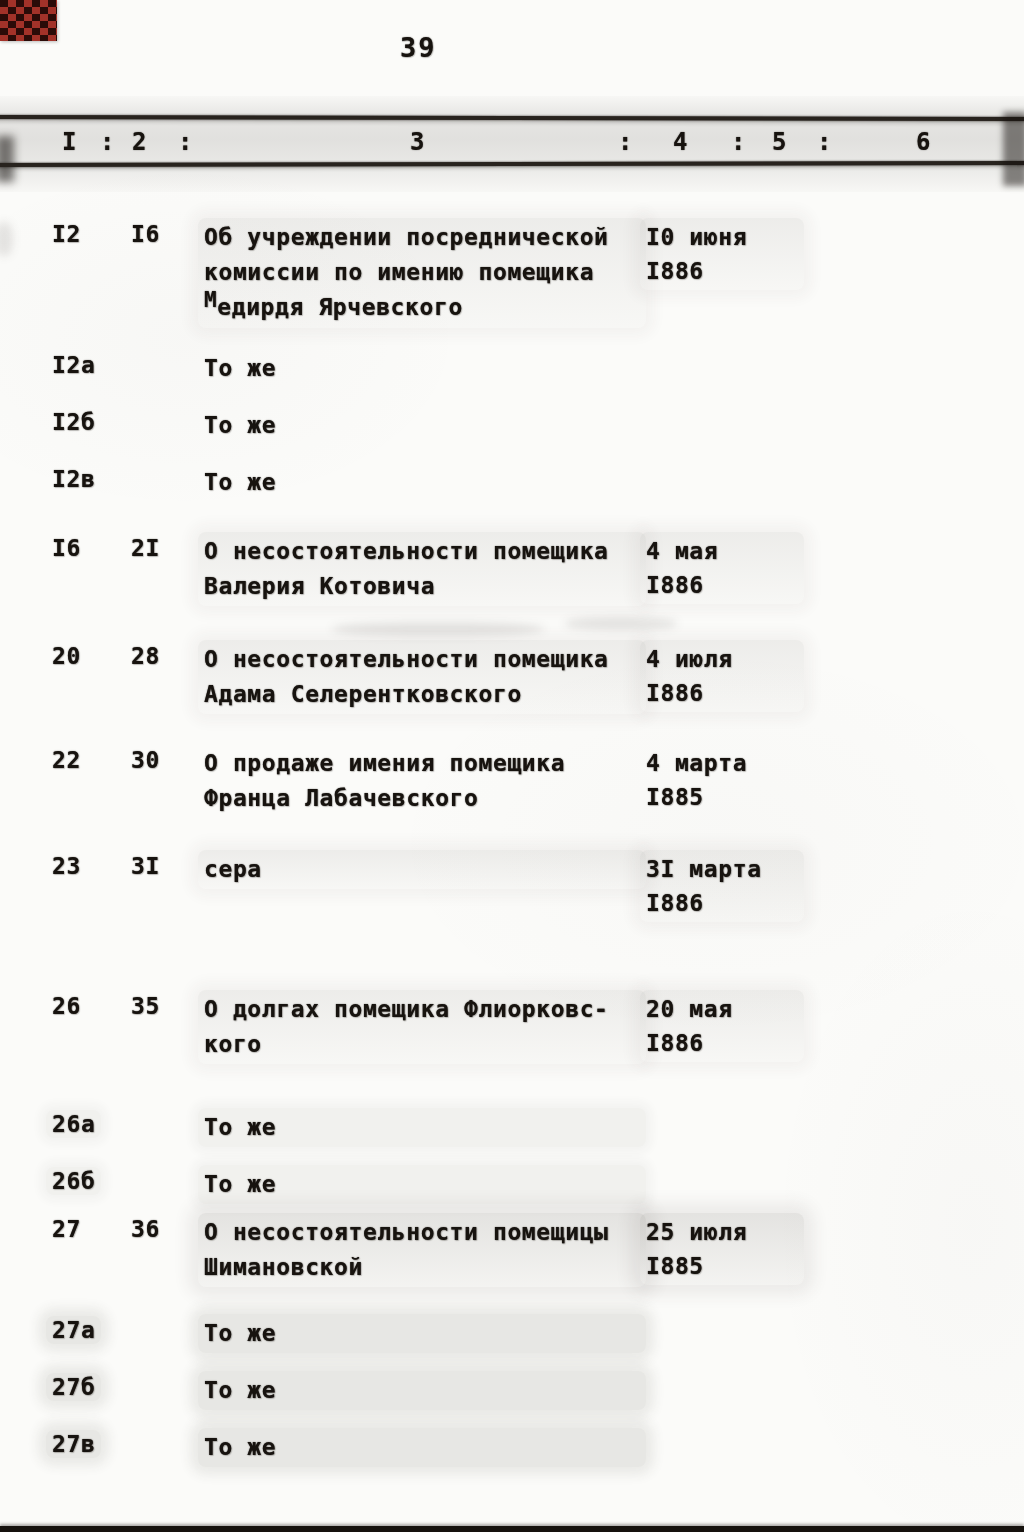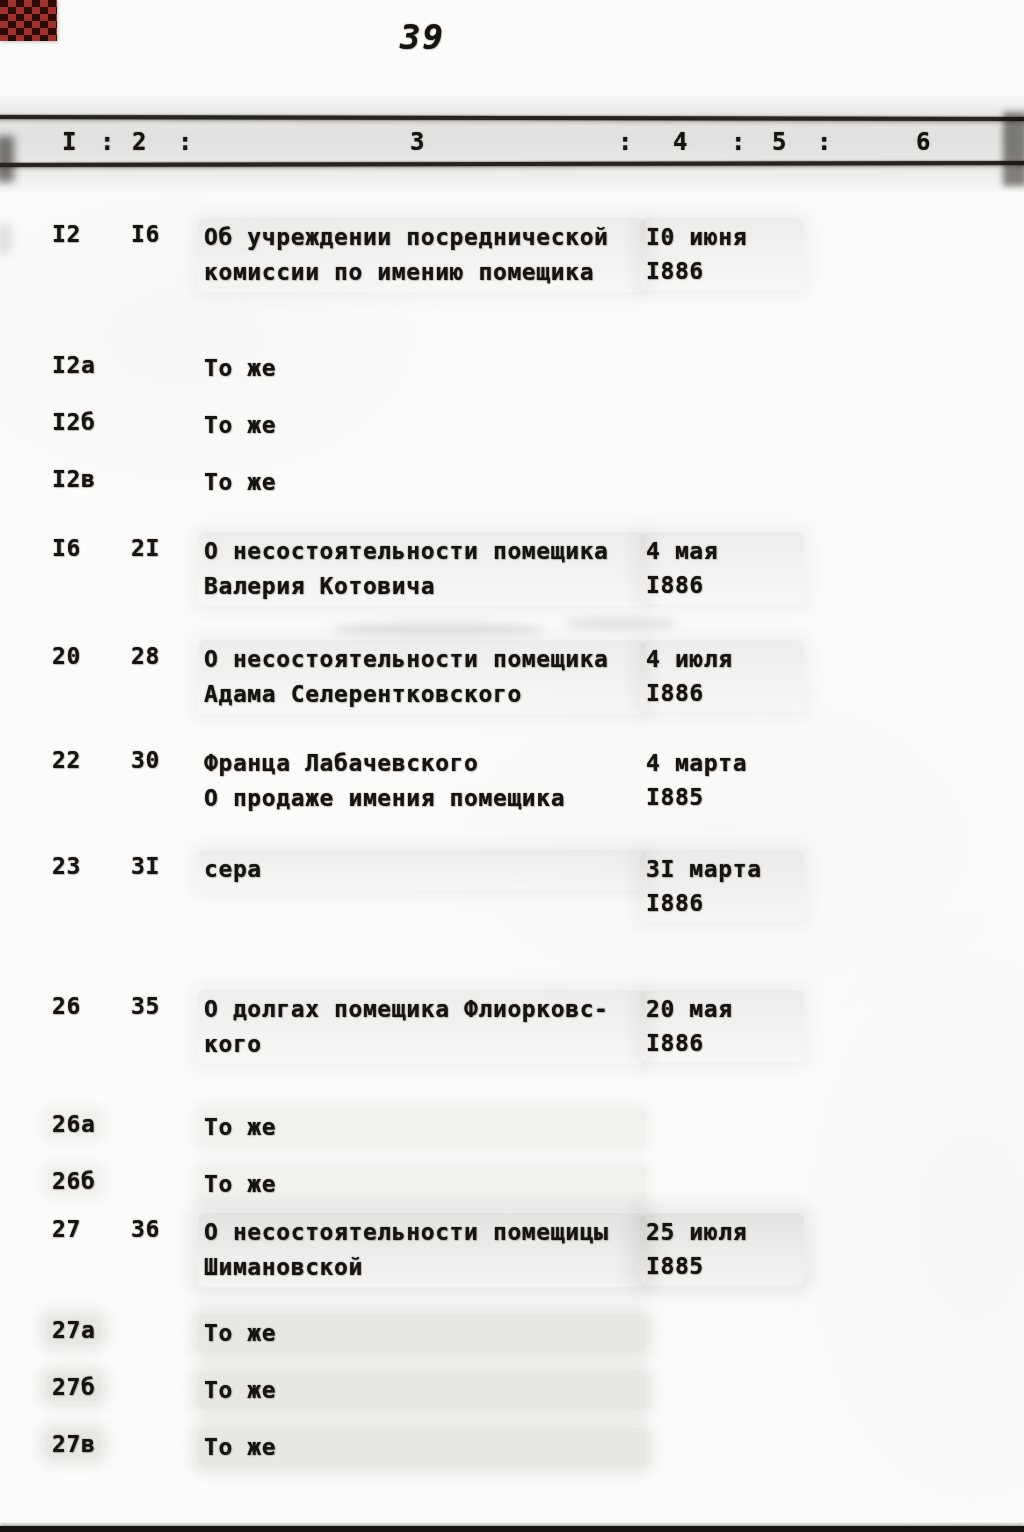--- a/index.html
+++ b/index.html
@@ -11,21 +11,21 @@
       radial-gradient(ellipse 500px 300px at 70% 55%, rgba(70,65,60,0.015), transparent 70%),
       radial-gradient(ellipse 300px 500px at 95% 80%, rgba(70,65,60,0.02), transparent 70%);
     font-family:"DejaVu Sans Mono","Liberation Mono",monospace;
     color:#17130f;
   }
   .tw{
     font-weight:700;font-size:23px;letter-spacing:0.6px;
     text-shadow:0 0 1.2px rgba(25,20,15,0.8), 1px 1px 1px rgba(25,20,15,0.18);
     white-space:nowrap;
   }
-  .page-num{position:absolute;left:400px;top:17px;font-size:34px;letter-spacing:2px;font-style:italic;}
+  .page-num{position:absolute;left:400px;top:32px;font-size:27px;letter-spacing:2px;}
   
   .corner-artifact{
     position:absolute;left:0;top:0;width:57px;height:41px;
     background:conic-gradient(#a23229 25%, #2a0b08 0 50%, #a23229 0 75%, #2a0b08 0);
     background-size:16px 14px;
     box-shadow:1px 1px 3px rgba(0,0,0,0.25);
   }
   
   .band{
     position:absolute;left:0;top:96px;width:1024px;height:96px;
@@ -101,20 +101,21 @@
   <div class="smudge" style="left:332px;top:622px;width:212px;height:14px;"></div>
   <div class="smudge" style="left:565px;top:617px;width:112px;height:13px;"></div>
   <div class="smudge" style="left:-5px;top:222px;width:18px;height:34px;"></div>
 
   <div class="row wash" style="top:220px">
     <span class="c1 tw">I2</span>
     <span class="c2 tw">I6</span>
     <div class="c3 tw">
       <div>Об учреждении посреднической</div>
       <div>комиссии по имению помещика</div>
+      <div><span class="raised-cap">М</span><span>едирдя Ярчевского</span></div>
     </div>
     <div class="c4 tw">
       <div>I0 июня</div>
       <div>I886</div>
     </div>
   </div>
 
   <div class="row" style="top:351px">
     <span class="c1 tw">I2а</span>
     <div class="c3 tw">
@@ -157,22 +158,22 @@
     <div class="c4 tw">
       <div>4 июля</div>
         <div>I886</div>
     </div>
   </div>
 
   <div class="row" style="top:746px">
     <span class="c1 tw">22</span>
     <span class="c2 tw">30</span>
     <div class="c3 tw">
-      <div>Франца Лабачевского</div>
-        <div>О продаже имения помещика</div>
+      <div>О продаже имения помещика</div>
+        <div>Франца Лабачевского</div>
     </div>
     <div class="c4 tw">
       <div>4 марта</div>
         <div>I885</div>
     </div>
   </div>
 
   <div class="row wash" style="top:852px">
     <span class="c1 tw">23</span>
     <span class="c2 tw">3I</span>

